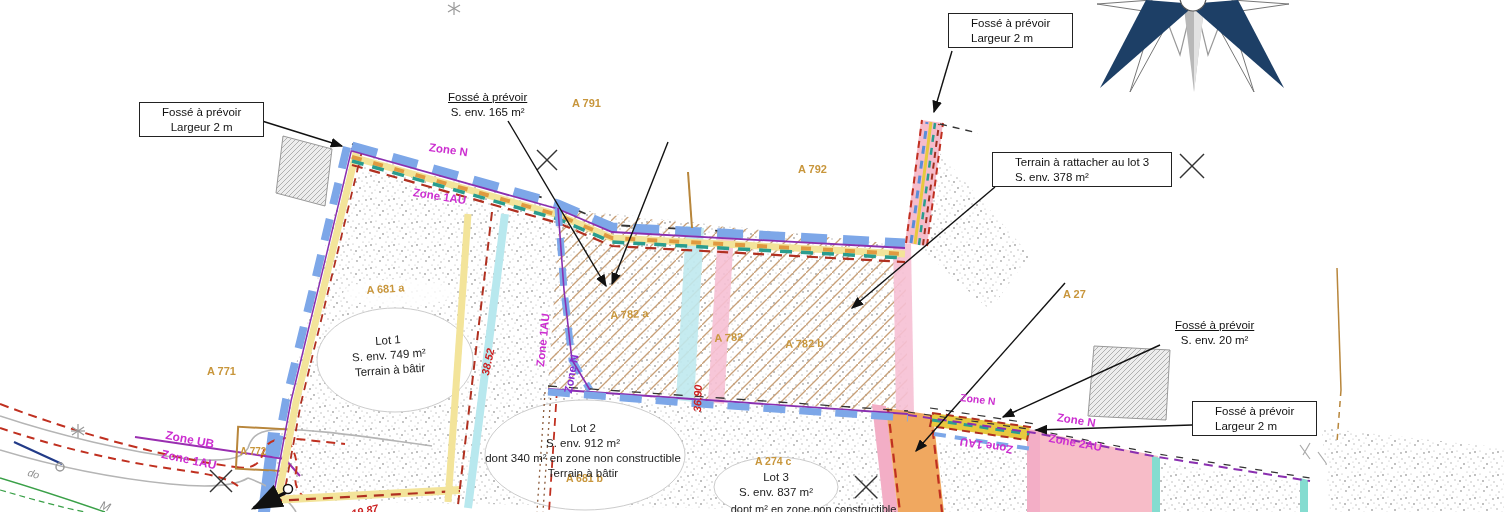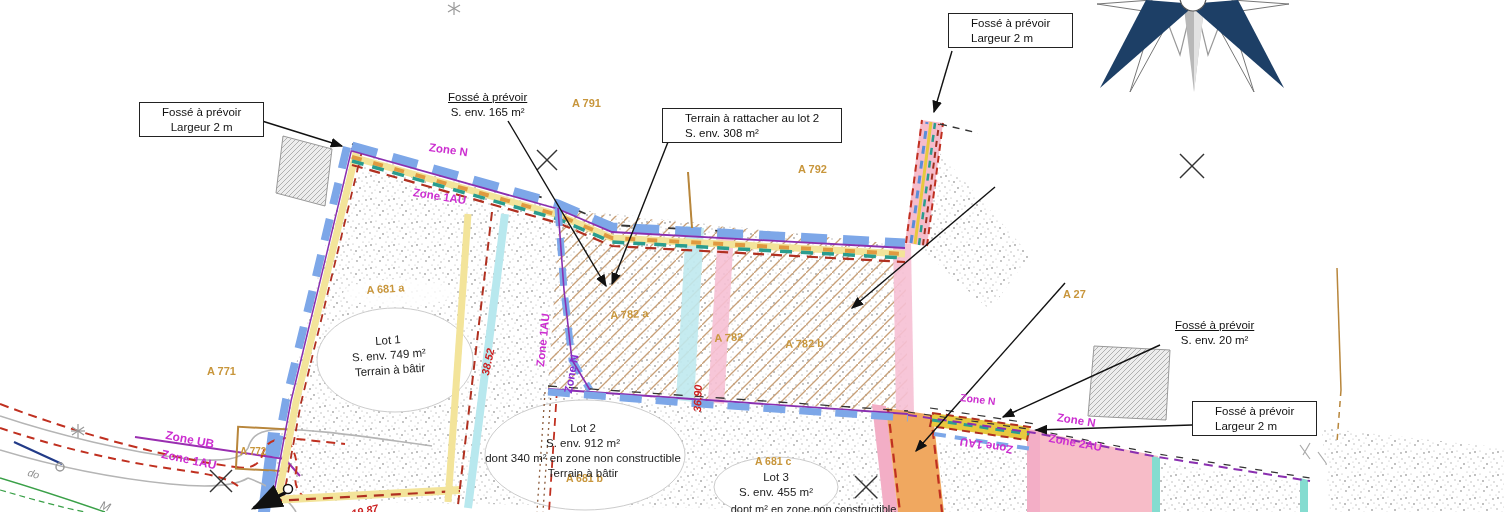--- a/index.html
+++ b/index.html
@@ -233,27 +233,27 @@
 </svg>
 
 <div class="co" style="left:139px;top:102px;text-align:center;">
   <div>Fossé à prévoir</div>
   <div>Largeur 2 m</div>
 </div>
 <div class="co nb" style="left:426px;top:88px;">
   <div class="u">Fossé à prévoir</div>
   <div>S. env. 165 m²</div>
 </div>
-<div class="co" style="left:662px;top:108px;">
-  <div>Terrain à rattacher au lot 2</div>
-  <div>S. env. 308 m²</div>
-</div>
 <div class="co" style="left:948px;top:13px;">
   <div>Fossé à prévoir</div>
   <div>Largeur 2 m</div>
+</div>
+<div class="co" style="left:992px;top:152px;">
+  <div>Terrain à rattacher au lot 3</div>
+  <div>S. env. 378 m²</div>
 </div>
 <div class="co nb" style="left:1153px;top:316px;">
   <div class="u">Fossé à prévoir</div>
   <div>S. env. 20 m²</div>
 </div>
 <div class="co" style="left:1192px;top:401px;">
   <div>Fossé à prévoir</div>
   <div>Largeur 2 m</div>
 </div>
 
@@ -268,39 +268,39 @@
 <span class="lb zone" style="left:1050px;top:432px;transform:rotate(10deg);">Zone 2AU</span>
 <span class="lb zone" style="left:1012px;top:456px;transform:rotate(189deg);">Zone 1AU</span>
 
 <span class="lb parcel" style="left:207px;top:365px;">A 771</span>
 <span class="lb parcel" style="left:572px;top:97px;">A 791</span>
 <span class="lb parcel" style="left:798px;top:163px;">A 792</span>
 <span class="lb parcel" style="left:240px;top:446px;font-size:10px;">A 772</span>
 <span class="lb parcel" style="left:1063px;top:288px;">A 27</span>
 <span class="lb parcel" style="left:366px;top:284px;transform:rotate(-4deg);">A 681 a</span>
 <span class="lb parcel" style="left:566px;top:472px;font-size:10.5px;">A 681 b</span>
-<span class="lb parcel" style="left:755px;top:455px;font-size:10.5px;">A 681 c</span>
+<span class="lb parcel" style="left:755px;top:455px;font-size:10.5px;">A 274 c</span>
 <span class="lb parcel" style="left:610px;top:309px;transform:rotate(-3deg);">A 782 a</span>
 <span class="lb parcel" style="left:714px;top:332px;transform:rotate(-3deg);">A 782</span>
 <span class="lb parcel" style="left:785px;top:338px;transform:rotate(-2deg);">A 782 b</span>
 
 <div class="lot" style="left:389px;top:333px;transform:translateX(-50%) rotate(-4deg);">
   <div>Lot 1</div>
   <div>S. env. 749 m²</div>
   <div>Terrain à bâtir</div>
 </div>
 <div class="lot" style="left:583px;top:421px;">
   <div>Lot 2</div>
   <div>S. env. 912 m²</div>
   <div>dont 340 m² en zone non constructible</div>
   <div>Terrain à bâtir</div>
 </div>
 <div class="lot" style="left:776px;top:470px;">
   <div>Lot 3</div>
-  <div>S. env. 455 m²</div>
+  <div>S. env. 837 m²</div>
 </div>
 <div class="clip-note" style="left:686px;top:503px;width:255px;height:9px;">dont m² en zone non constructible</div>
 
 <span class="lb meas" style="left:479px;top:374px;transform:rotate(-78deg);">38.52</span>
 <span class="lb meas" style="left:691px;top:412px;transform:rotate(-88deg);">36.90</span>
 <span class="lb meas" style="left:350px;top:508px;transform:rotate(-13deg);">19.87</span>
 
 <span class="lb roadtxt" style="left:30px;top:466px;transform:rotate(18deg);">do</span>
 <span class="lb roadtxt" style="left:103px;top:498px;transform:rotate(20deg);font-size:12px;">M</span>
 

